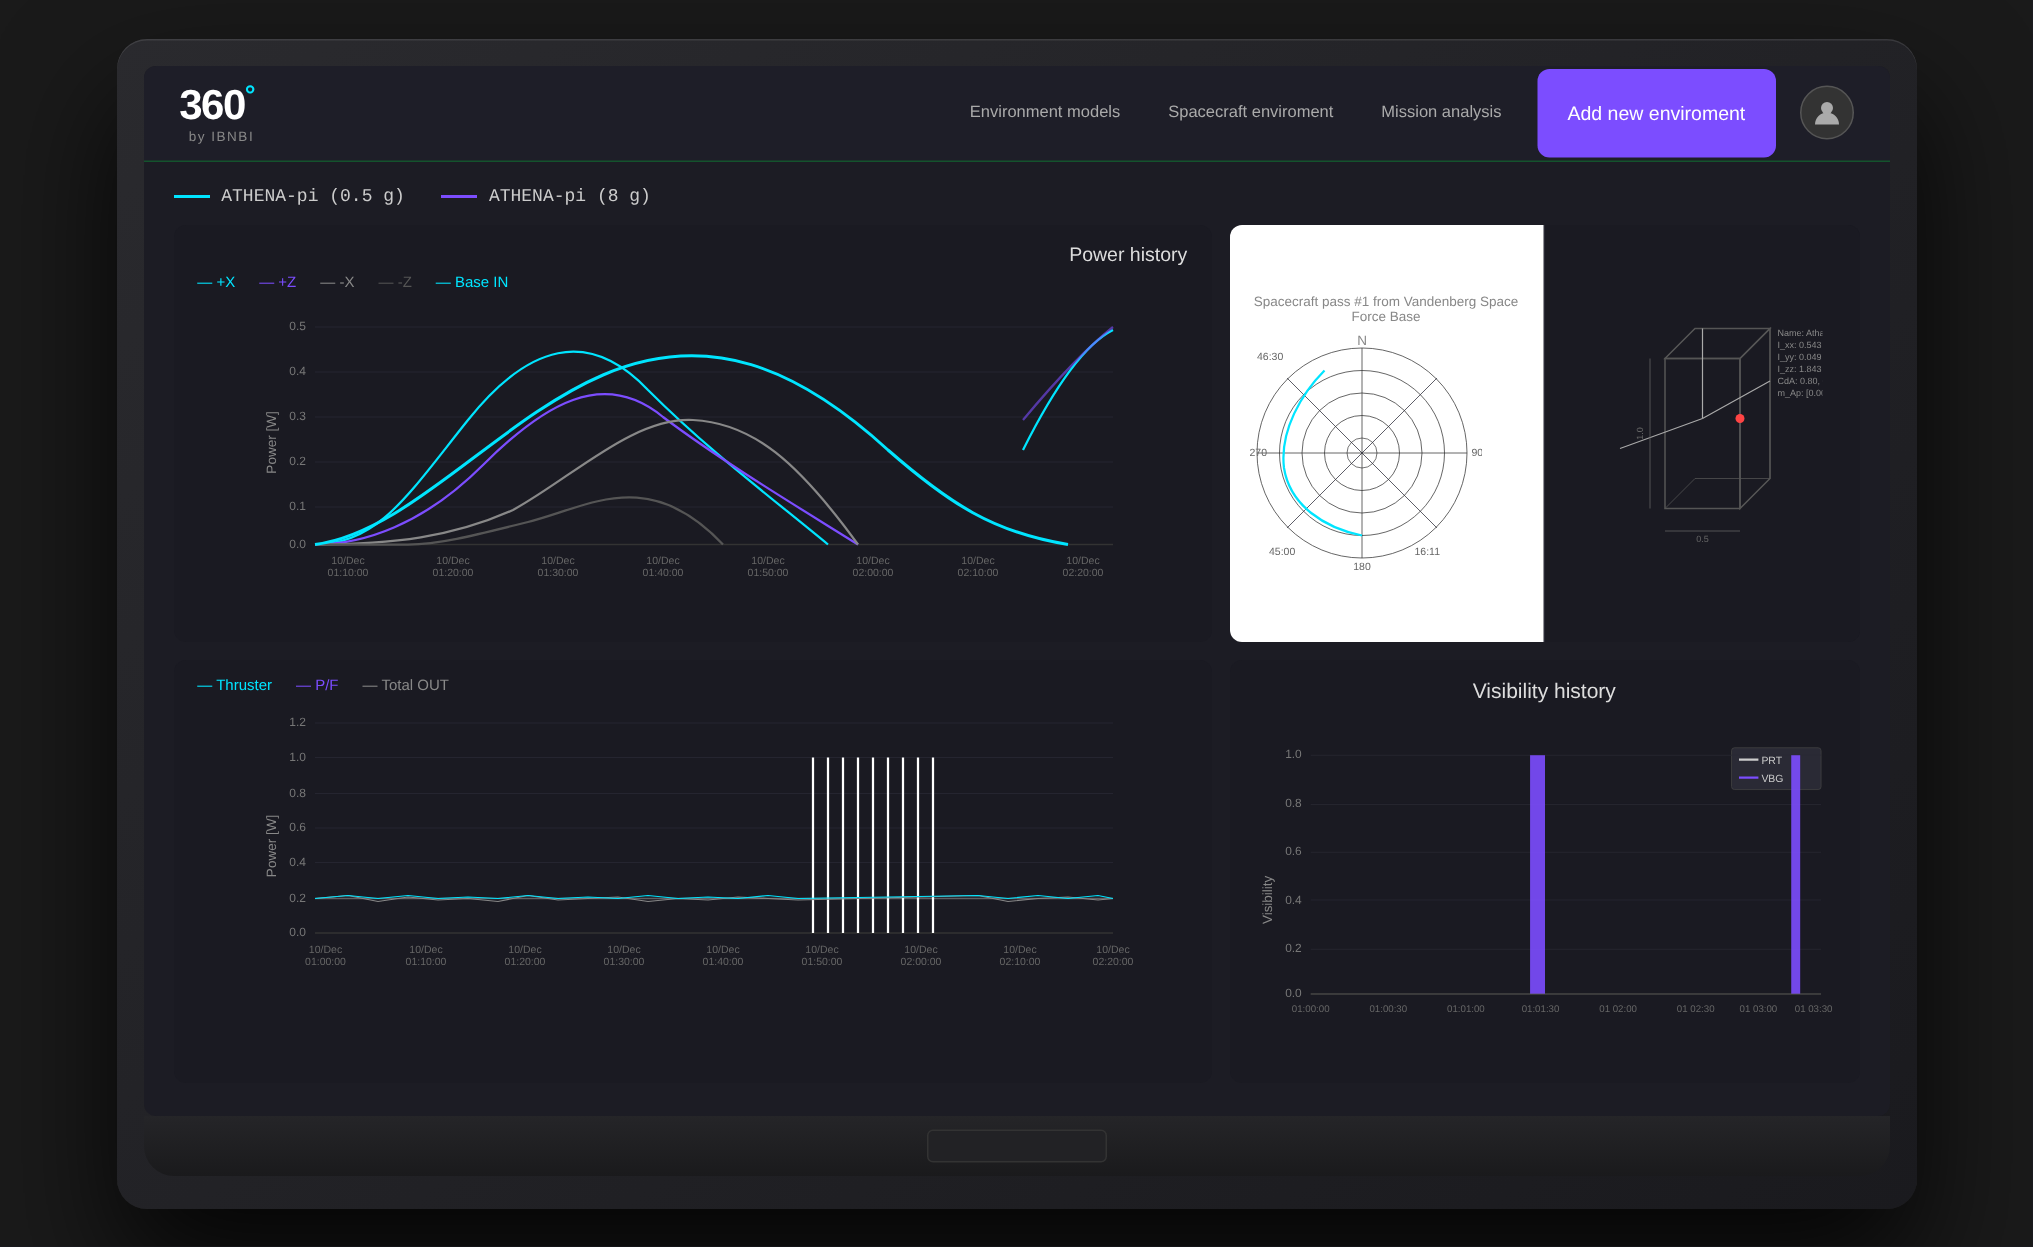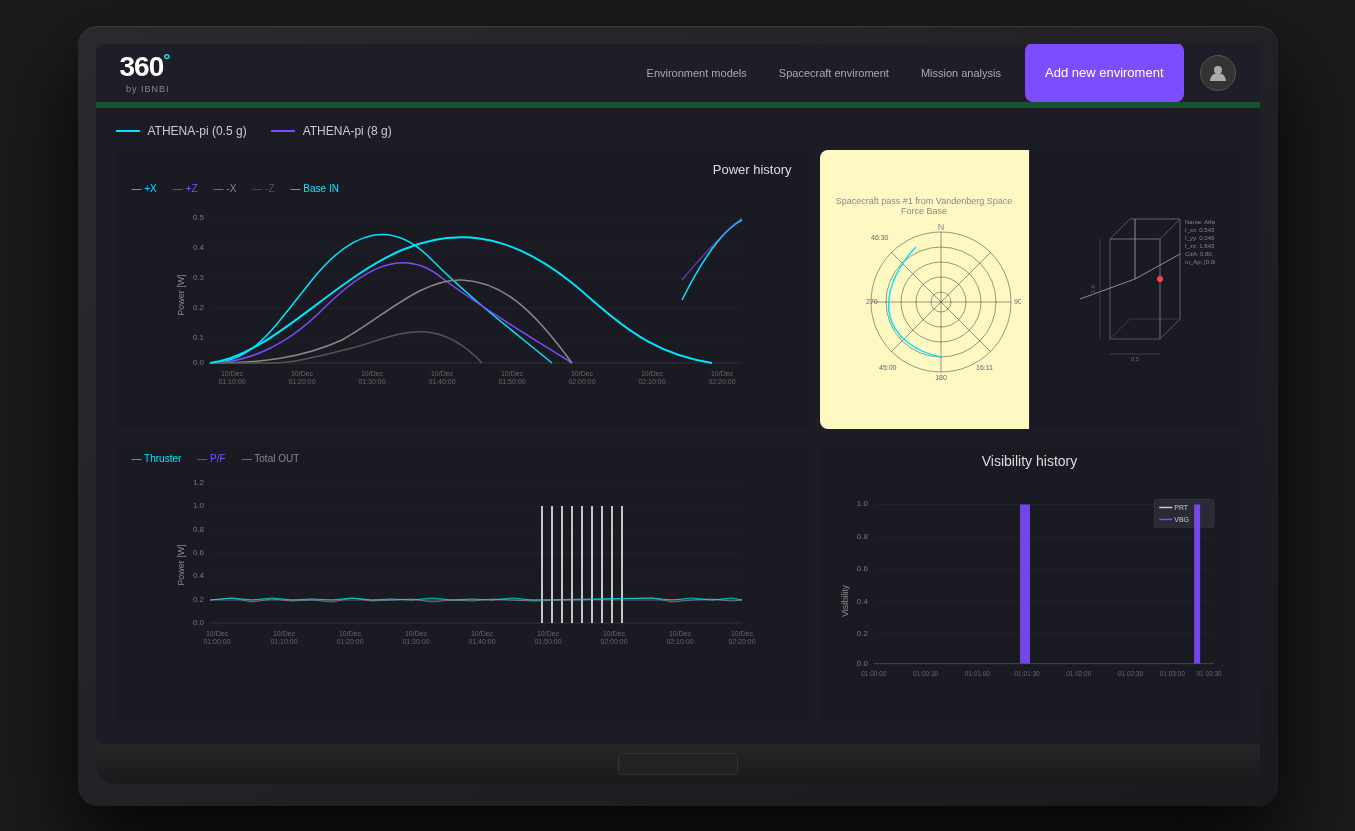--- a/index.html
+++ b/index.html
@@ -27,21 +27,21 @@
       border-radius: 8px;
       overflow: hidden;
       position: relative;
     }
     .navbar {
       background: #1e1e28;
       height: 64px;
       display: flex;
       align-items: center;
       padding: 0 24px;
-      border-bottom: 6px solid #14532d;
+      border-bottom: 1px solid #14532d;
     }
     .logo {
       display: flex;
       flex-direction: column;
       margin-right: auto;
     }
     .logo-360 {
       font-size: 28px;
       font-weight: 700;
       color: #ffffff;
@@ -99,20 +99,21 @@
     .content-area {
       padding: 16px 20px;
       height: calc(700px - 64px);
       overflow: hidden;
     }
     .legend-row {
       display: flex;
       align-items: center;
       gap: 24px;
       margin-bottom: 12px;
+      font-family: Liberation Mono, monospace;
     }
     .legend-item {
       display: flex;
       align-items: center;
       gap: 8px;
       font-size: 12px;
       color: #ccc;
     }
     .legend-line {
       width: 24px;
@@ -152,24 +153,24 @@
       gap: 4px;
     }
     .right-top {
       background: #1a1a22;
       border-radius: 8px;
       overflow: hidden;
       display: grid;
       grid-template-columns: 1fr 1fr;
     }
     .radar-panel {
-      background: #fef9c3;
+      background: #ffffff;
       display: flex;
       flex-direction: column;
-      align-items: flex-end;
+      align-items: flex-start;
       justify-content: center;
       padding: 8px;
       border-right: 1px solid #2a2a35;
     }
     .sat-panel {
       background: #1a1a22;
       display: flex;
       align-items: center;
       justify-content: center;
       padding: 8px;

